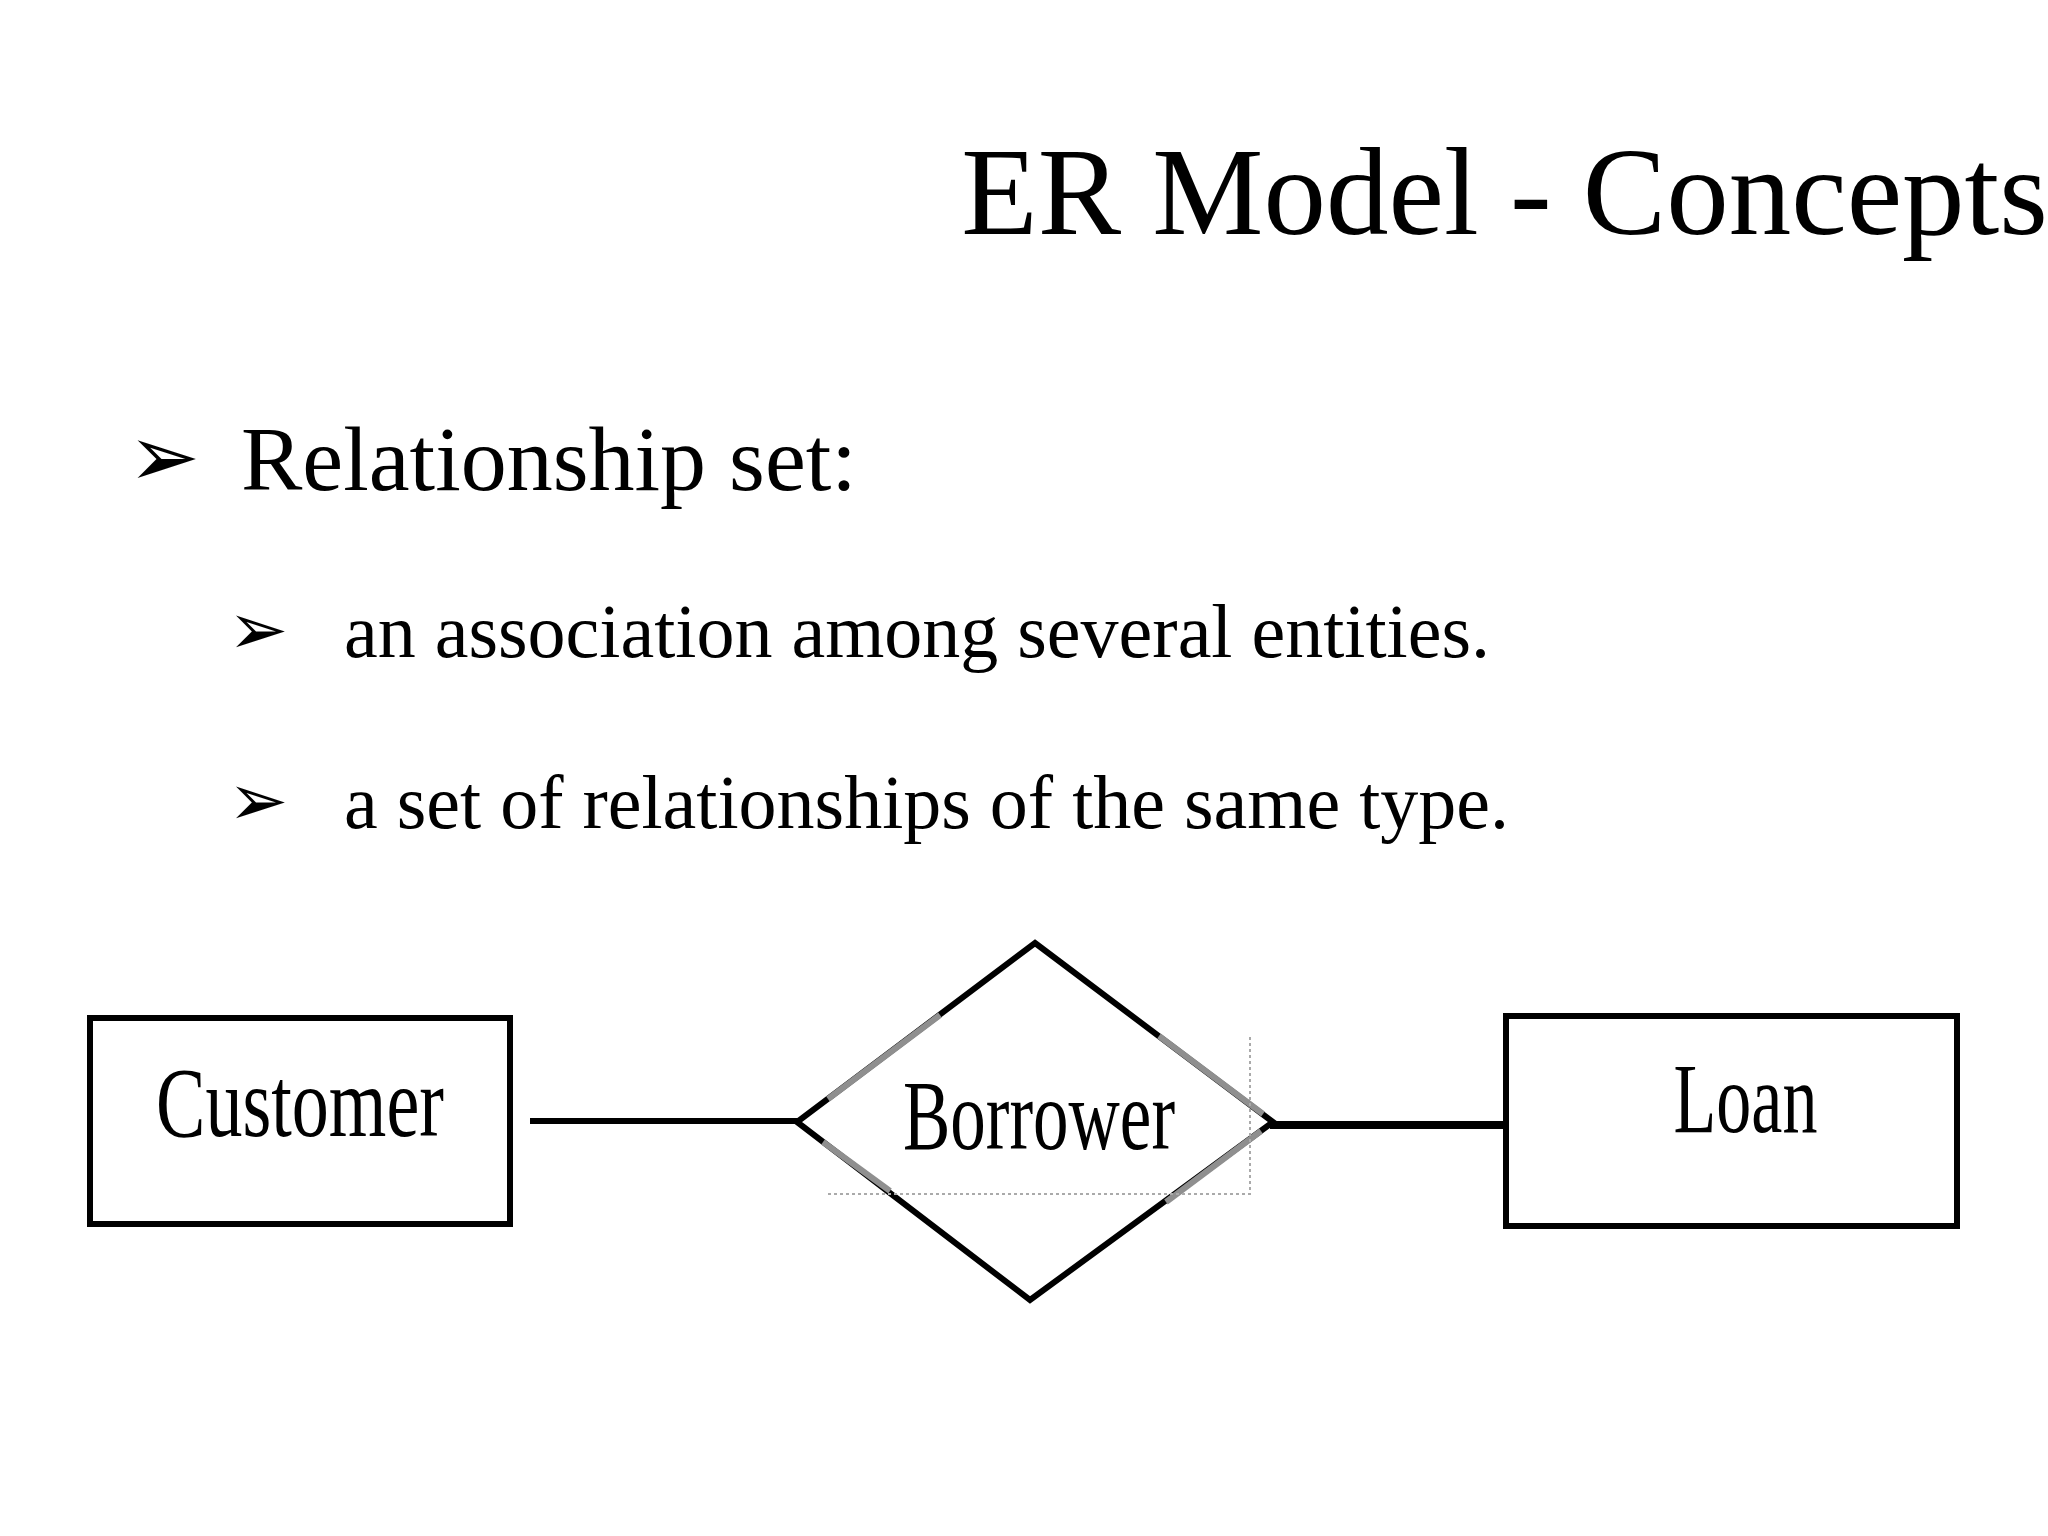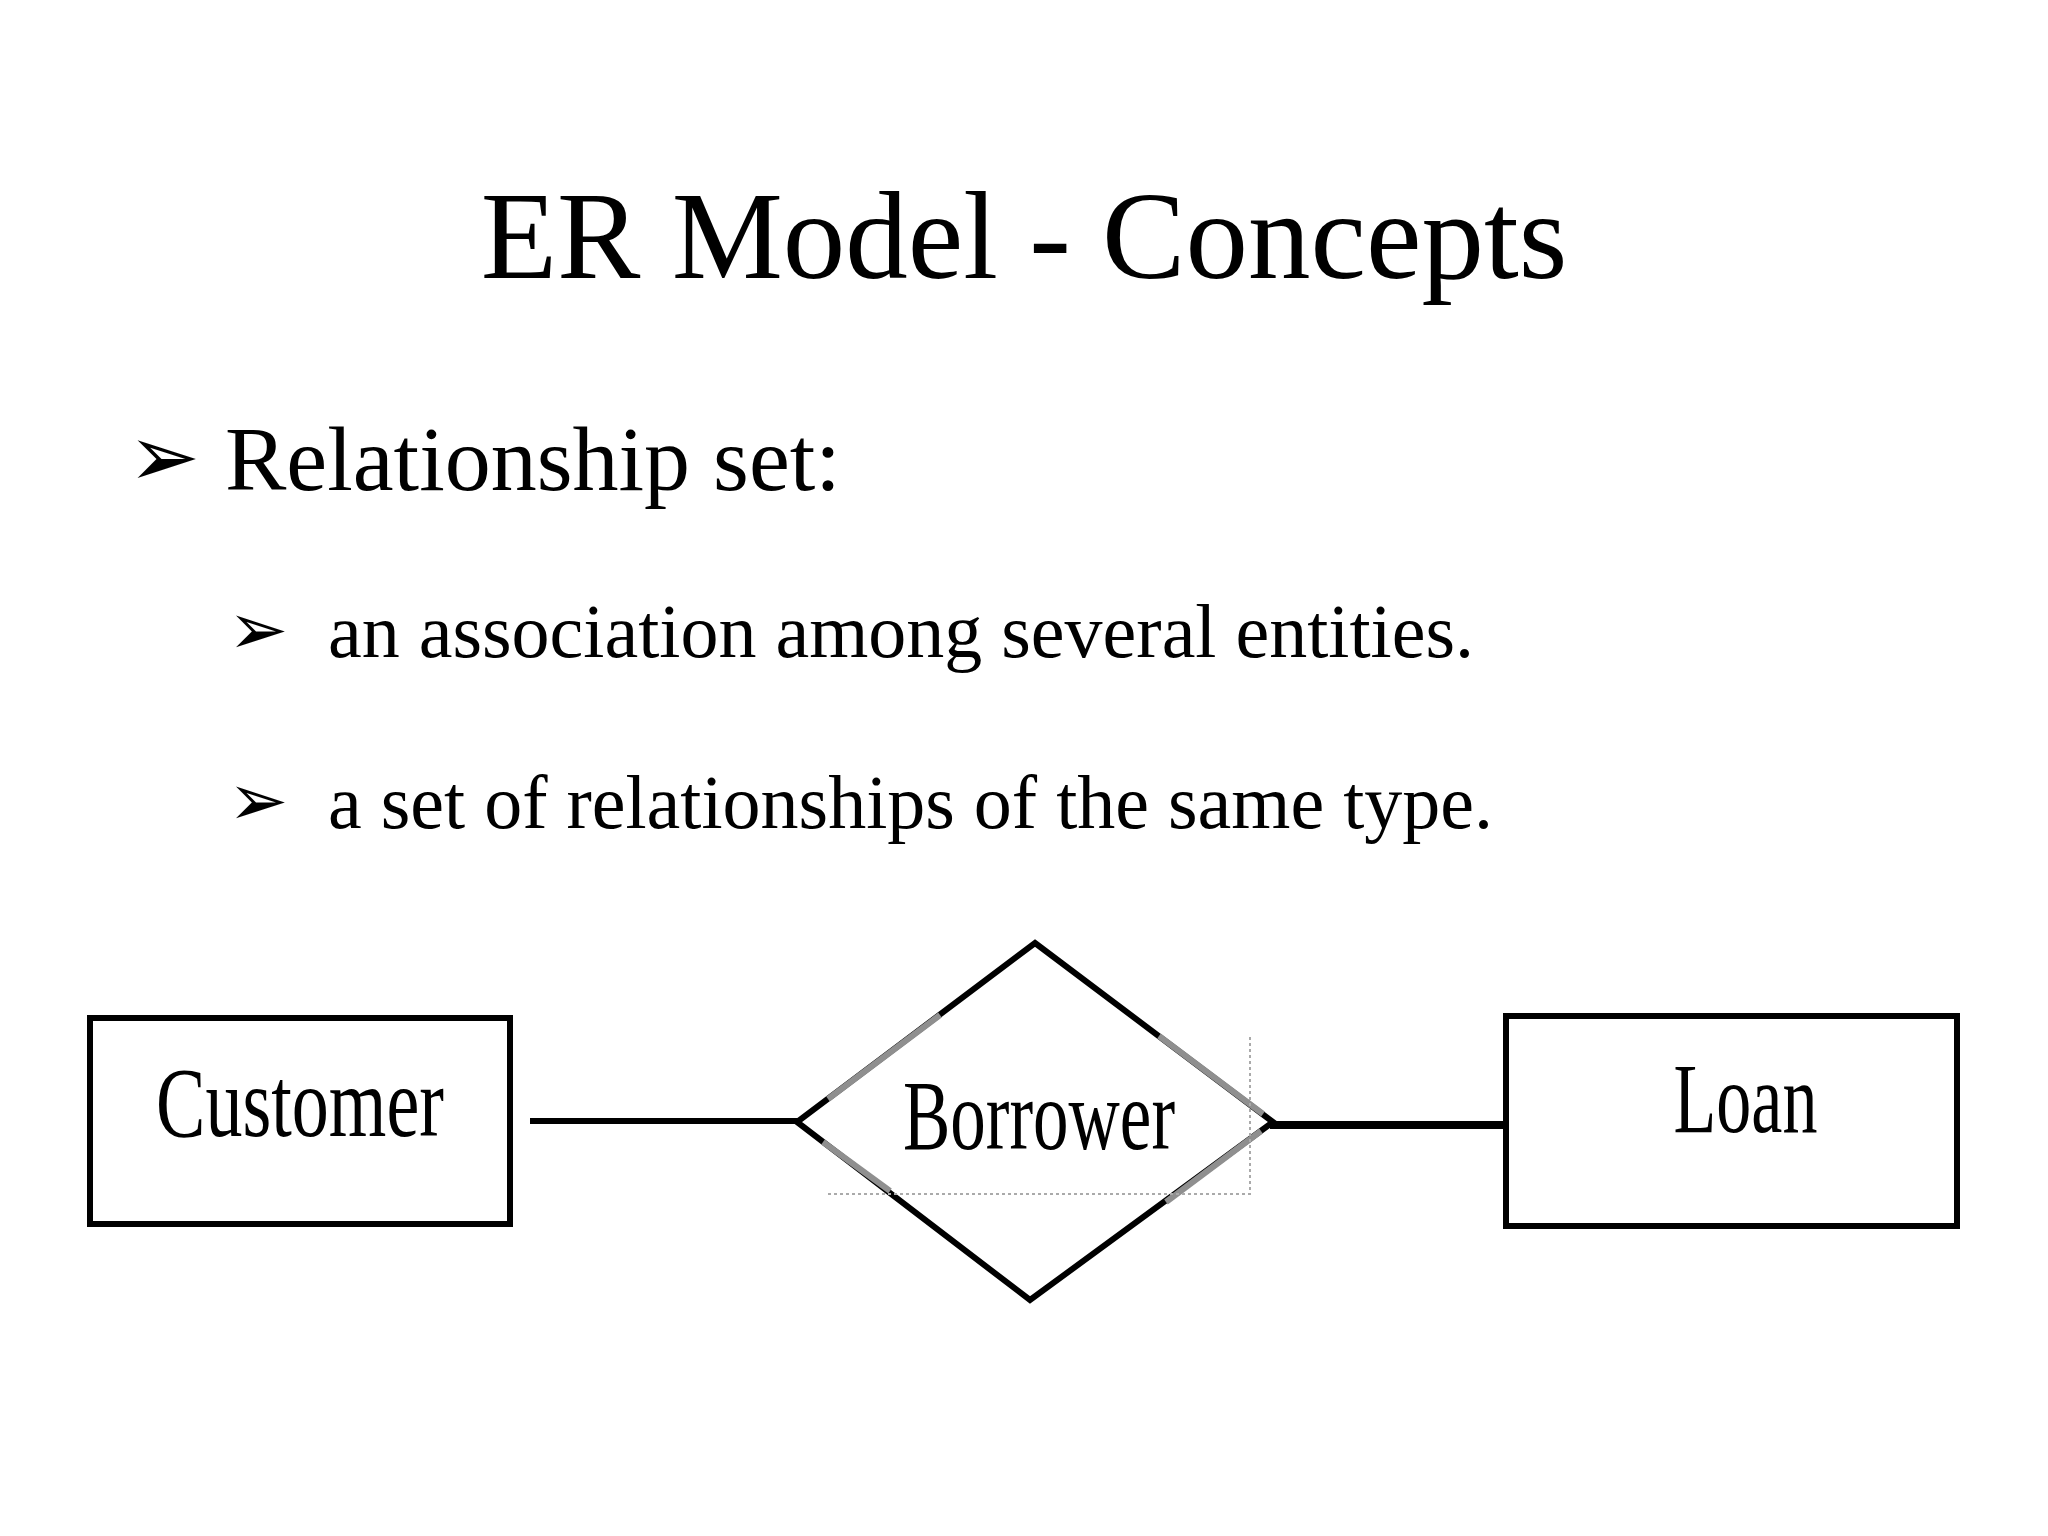--- a/index.html
+++ b/index.html
@@ -9,36 +9,36 @@
     height: 1536px;
     background: #ffffff;
     overflow: hidden;
     font-family: "Liberation Serif", serif;
     color: #000000;
   }
   .title {
     position: absolute;
     left: 0; top: 130px;
     width: 100%;
-    text-align: center;
+    text-align: right;
     font-size: 125px;
     line-height: 1;
     white-space: nowrap;
-    margin-top: 44px;
   }
   .bullet-row { position: absolute; left: 0; width: 100%; line-height: 1; }
   .bullet-row .marker {
     position: absolute;
     font-family: "DejaVu Sans", sans-serif;
     line-height: 1;
   }
   .bullet-row .btext {
     position: absolute;
     white-space: nowrap;
     line-height: 1;
+    margin-left: 16px;
   }
   .lvl1 { font-size: 92px; }
   .lvl1 .marker { left: 128px; font-size: 86px; }
   .lvl1 .btext  { left: 225px; }
   .lvl2 { font-size: 76px; }
   .lvl2 .marker { left: 228px; font-size: 72px; }
   .lvl2 .btext  { left: 328px; }
   .row-1 { top: 413px; }
   .row-2 { top: 593px; }
   .row-3 { top: 764px; }

